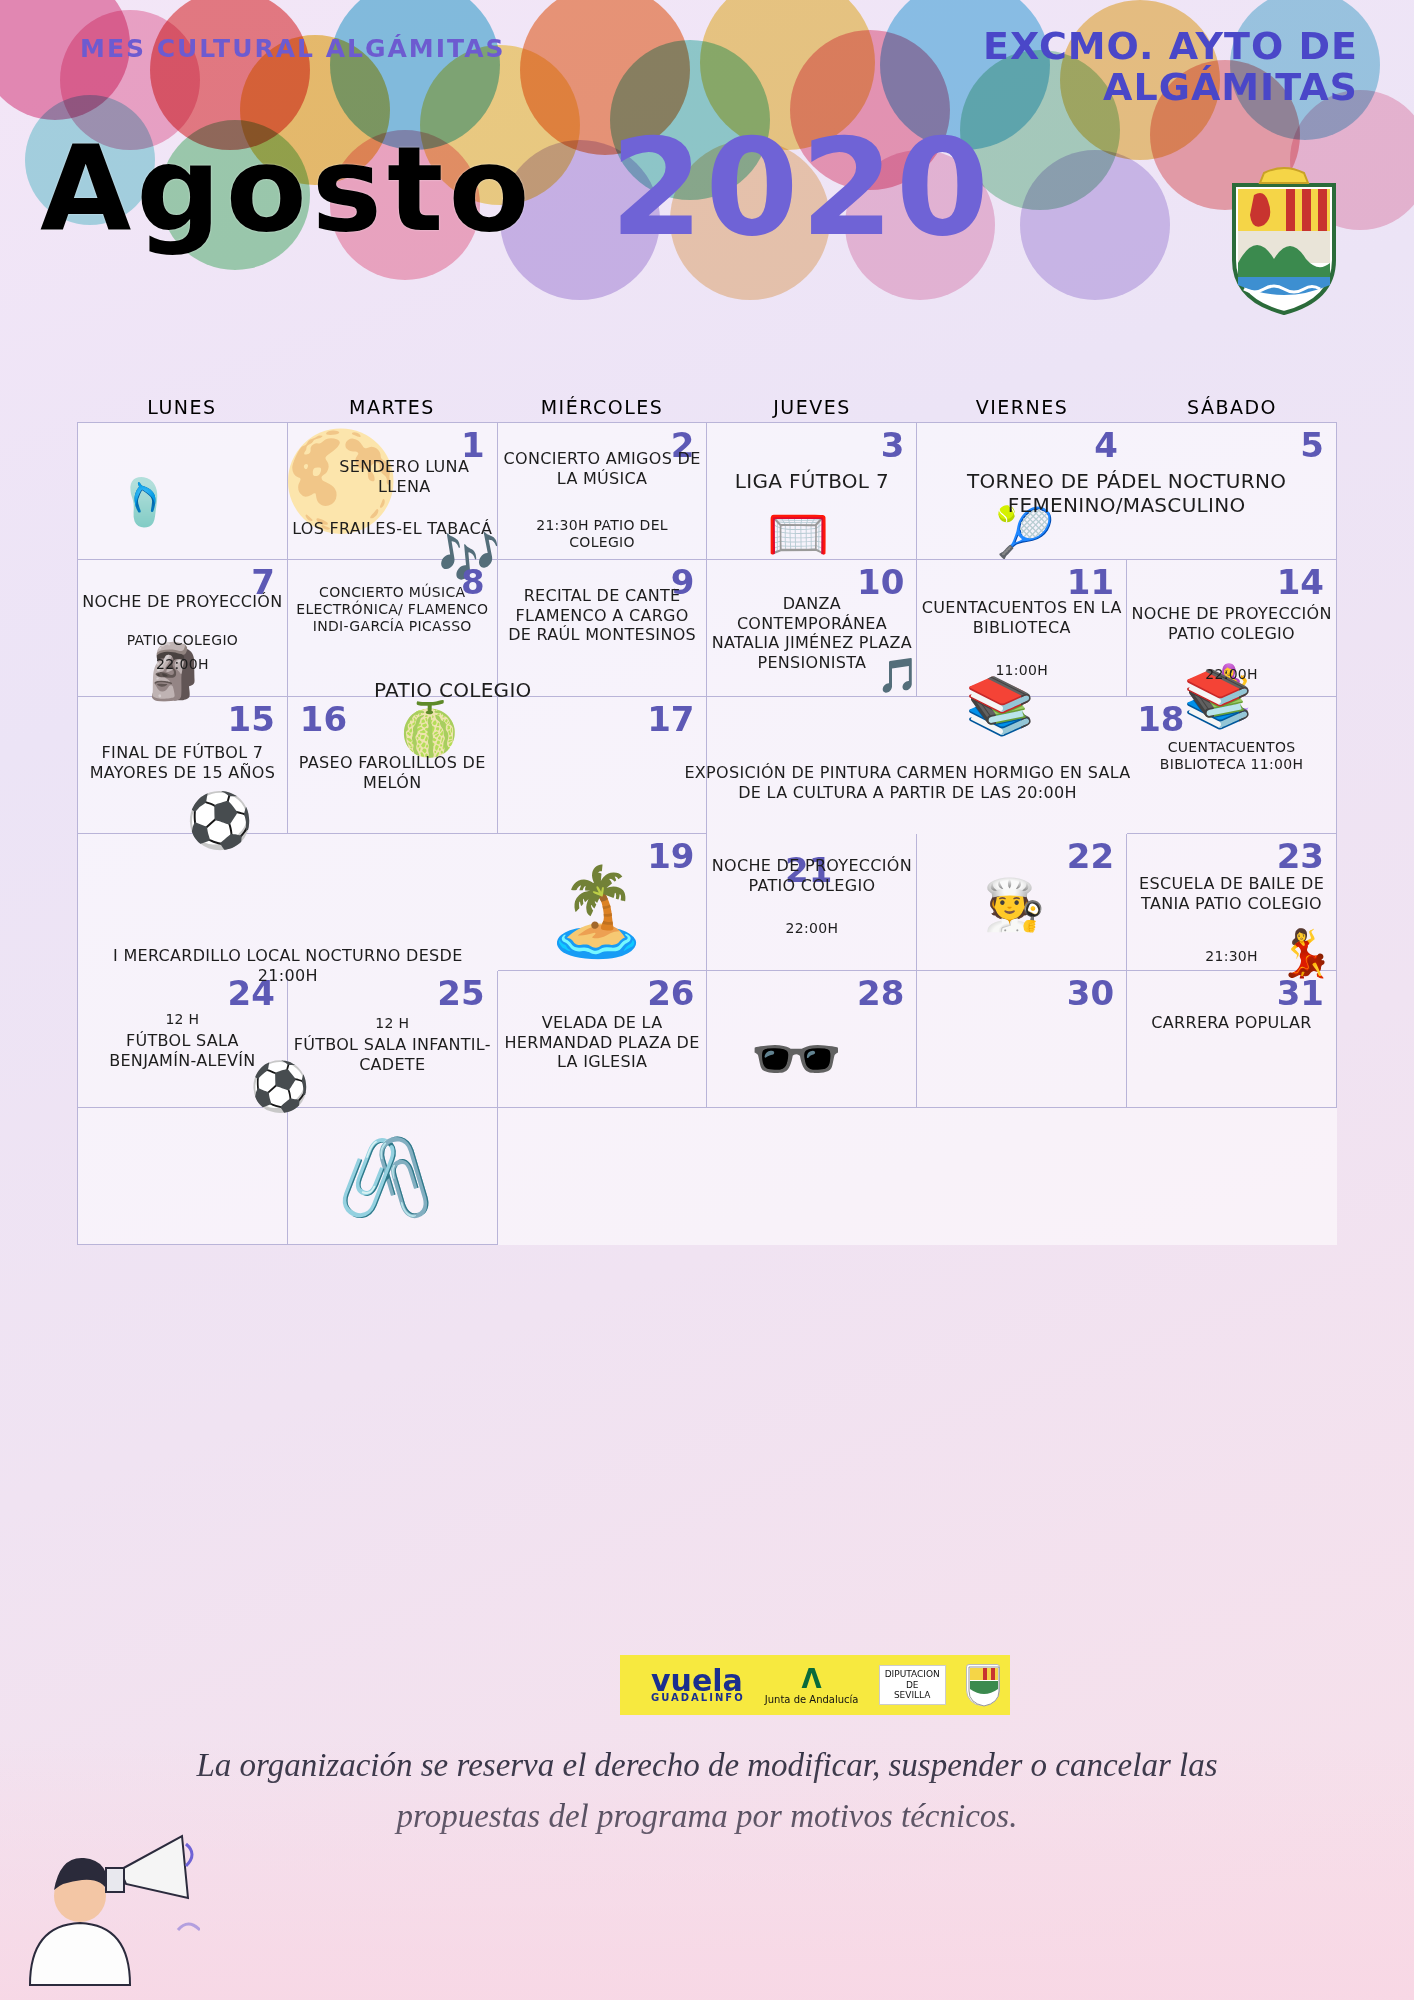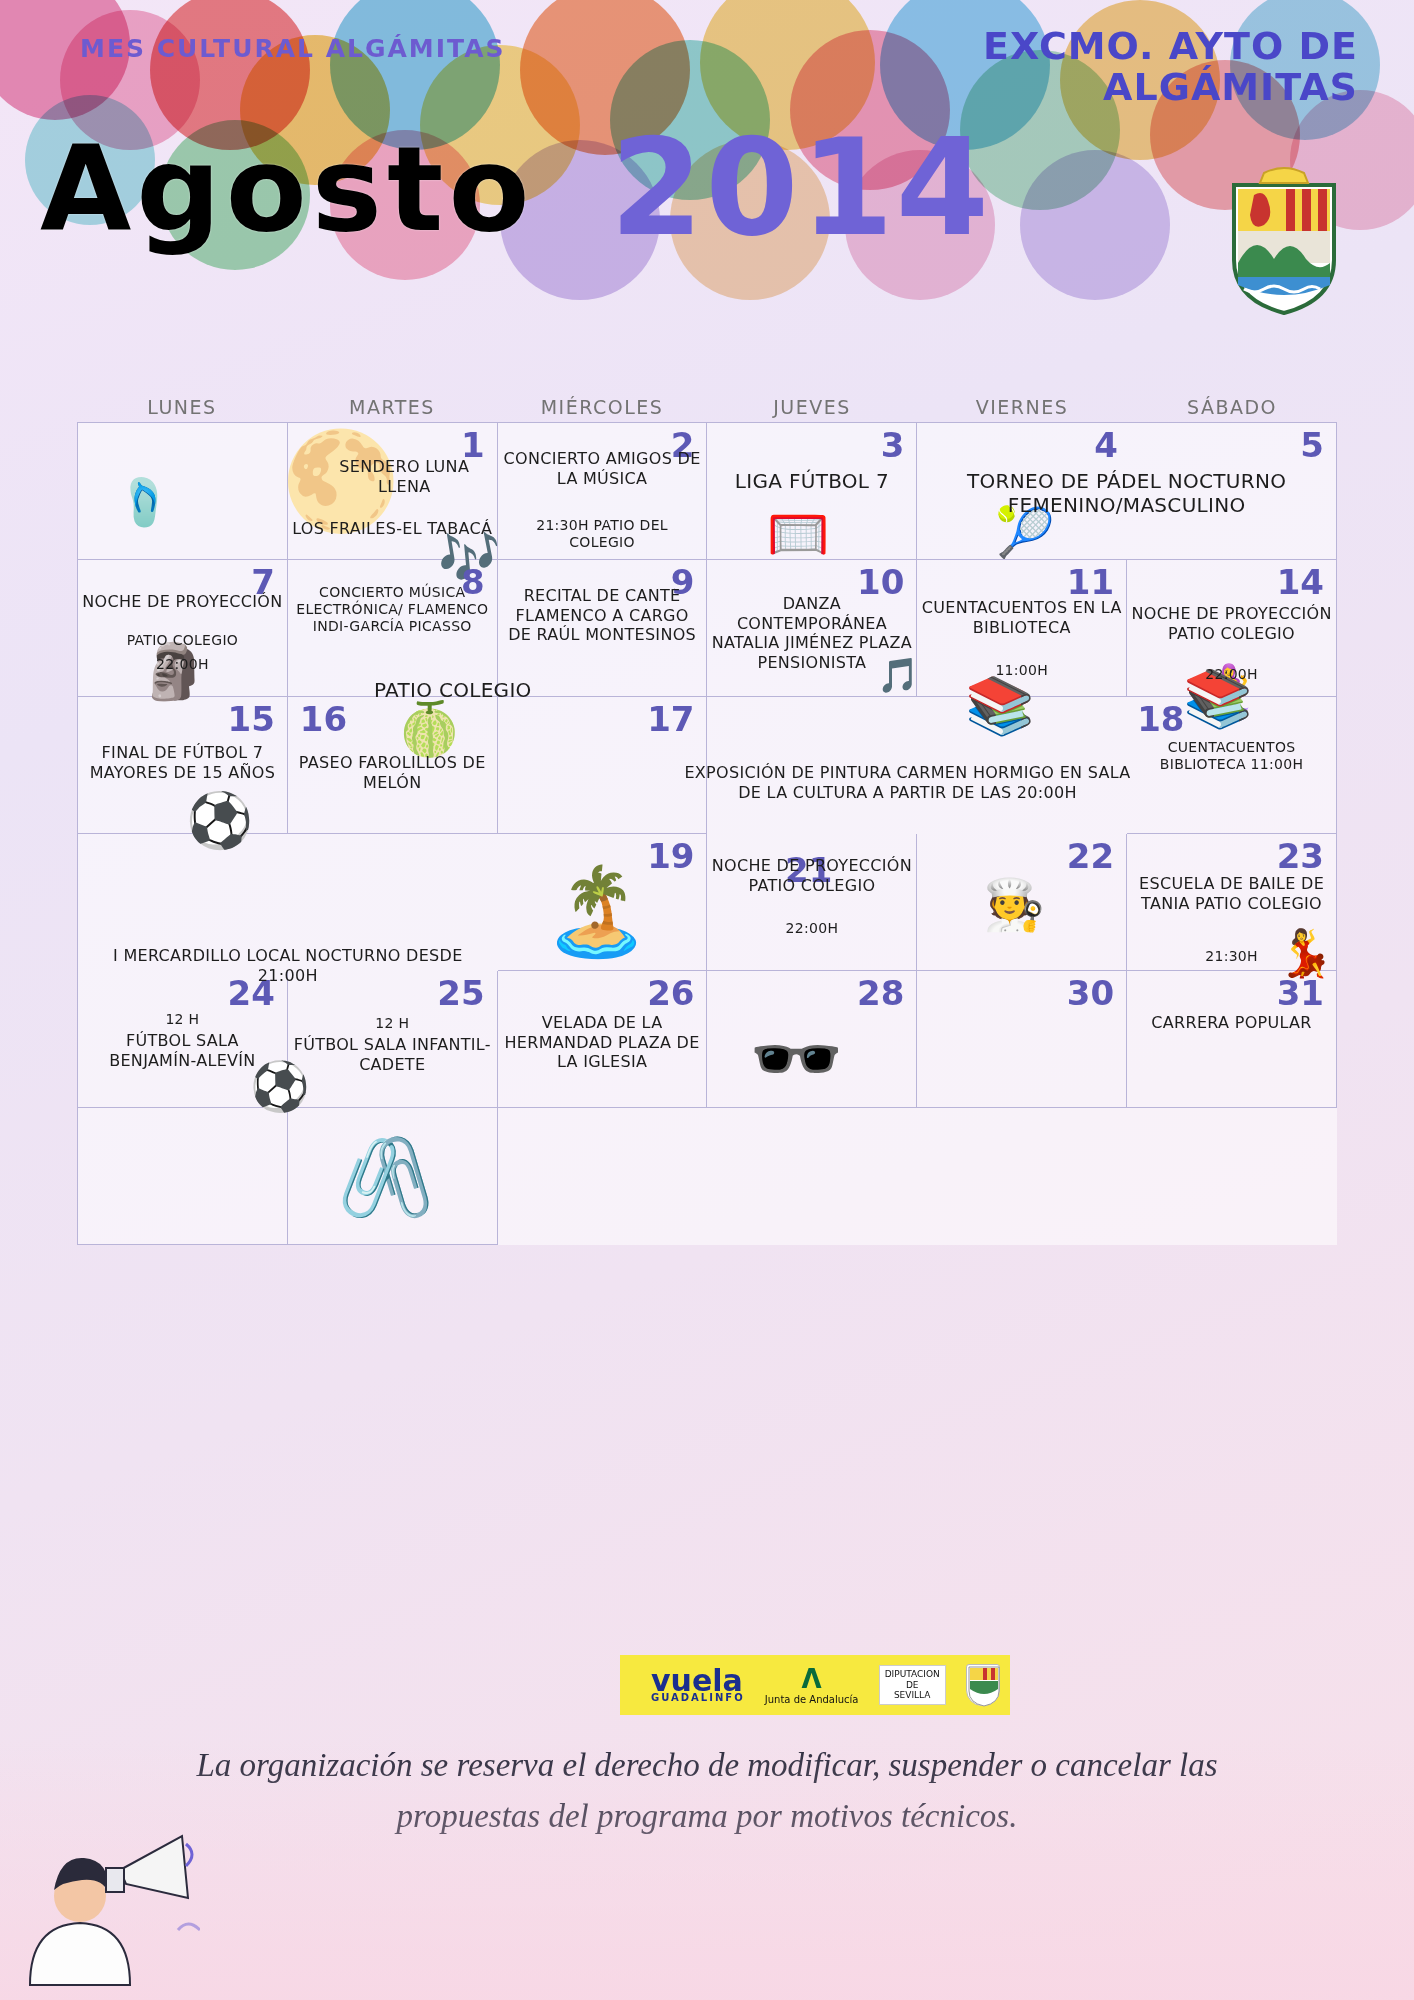--- a/index.html
+++ b/index.html
@@ -83,21 +83,21 @@
     height: 150px;
     z-index: 7;
   }
 
   
   .weekdays {
     display: grid;
     grid-template-columns: repeat(6, 1fr);
     width: 1260px;
     margin: 6px auto 4px auto;
-    color: #737373;
+    color: #000000;
     font-size: 19px;
     letter-spacing: 1.5px;
     text-align: center;
     font-family: "DejaVu Sans", sans-serif;
   }
 
   
   .calendar {
     width: 1260px;
     margin: 0 auto;
@@ -225,21 +225,21 @@
     <div class="blob" style="left:845px;  top:150px;  width:150px; height:150px; background:#f0b9d2;"></div>
     <div class="blob" style="left:1060px; top:0px;    width:160px; height:160px; background:#f2c86a;"></div>
     <div class="blob" style="left:1150px; top:60px;   width:150px; height:150px; background:#f09a9a;"></div>
     <div class="blob" style="left:1020px; top:150px;  width:150px; height:150px; background:#cdbdea;"></div>
     <div class="blob" style="left:1230px; top:-10px;  width:150px; height:150px; background:#8fd0e2;"></div>
     <div class="blob" style="left:1290px; top:90px;   width:140px; height:140px; background:#f3b9cd;"></div>
   </div>
 
   <div class="hdr-title">MES CULTURAL ALGÁMITAS</div>
   <div class="hdr-month">Agosto</div>
-  <div class="hdr-year">2014</div>
+  <div class="hdr-year">2020</div>
   <div class="hdr-ayto">
     <div>EXCMO. AYTO DE</div>
     <div>ALGÁMITAS</div>
   </div>
 
   <svg class="crest" viewBox="0 0 120 150">
     <path d="M10 20 H110 V95 Q110 135 60 148 Q10 135 10 95 Z" fill="#ffffff" stroke="#2b6b3a" stroke-width="4"></path>
     <rect x="14" y="24" width="92" height="42" fill="#f5d547"></rect>
     <g fill="#c8342f">
       <rect x="62" y="24" width="9" height="42"></rect>

